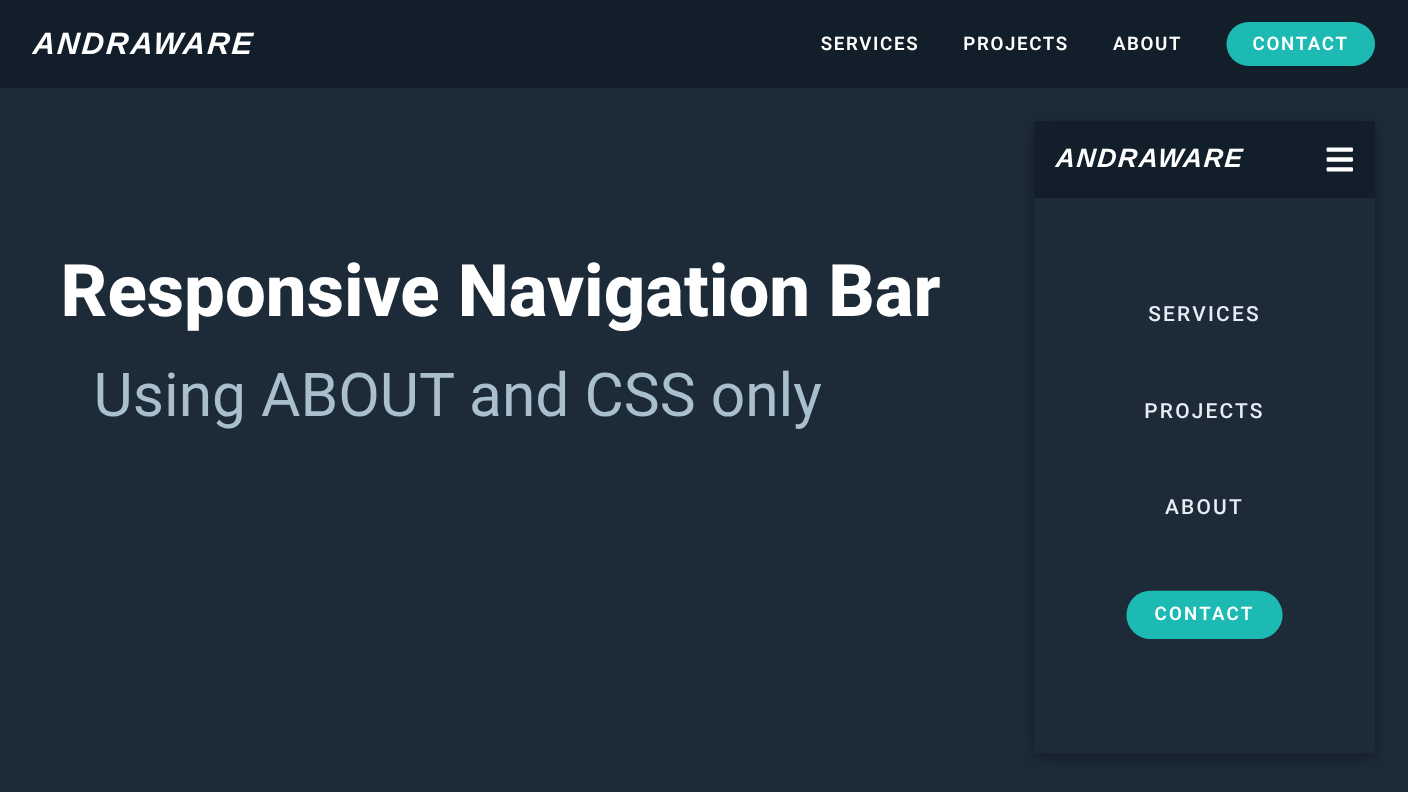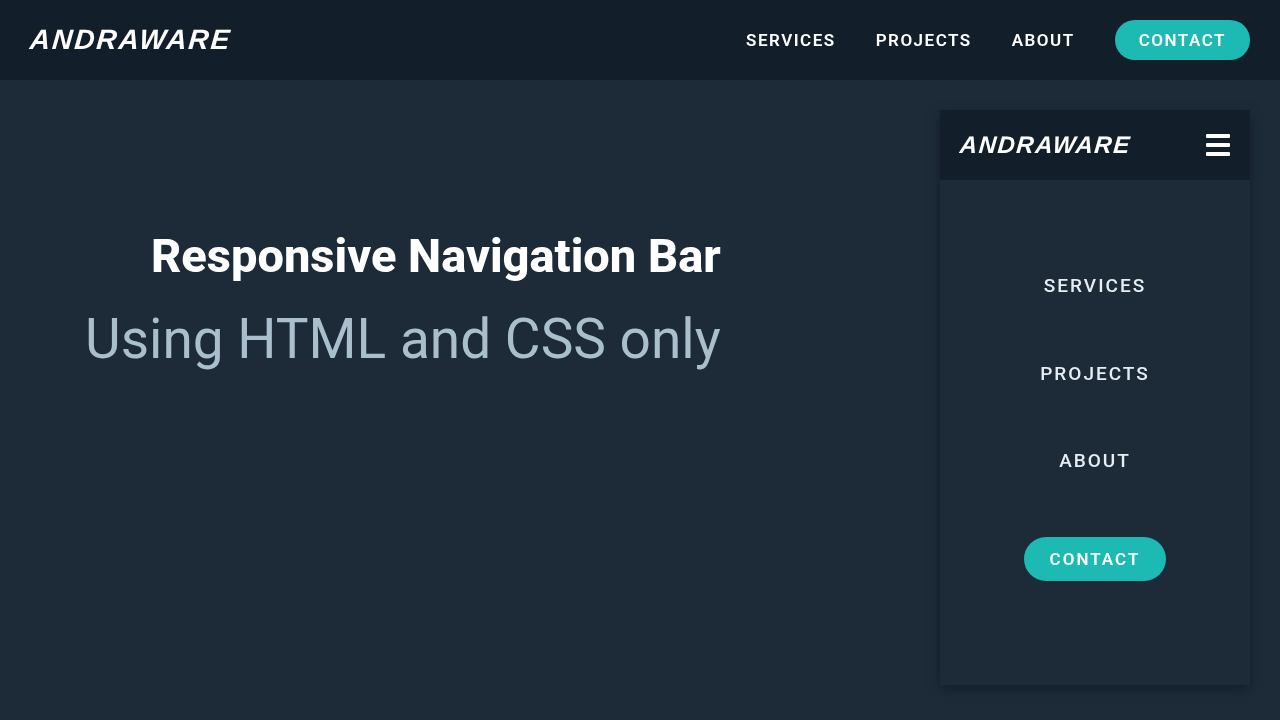--- a/index.html
+++ b/index.html
@@ -50,21 +50,21 @@
     padding: 10px 24px;
     border-radius: 30px;
     cursor: pointer;
   }
   .hero {
     position: absolute;
     top: 230px;
     left: 55px;
   }
   .hero-title {
-    font-size: 47px;
+    font-size: 66px;
     font-weight: 800;
     color: #fff;
     line-height: 1.1;
     text-align: right;
   }
   .hero-sub {
     font-size: 55px;
     font-weight: 400;
     color: #a9bfcc;
     margin-top: 25px;
@@ -134,21 +134,21 @@
   <div class="nav-links">
     <div class="nav-link">SERVICES</div>
     <div class="nav-link">PROJECTS</div>
     <div class="nav-link">ABOUT</div>
     <div class="nav-contact">CONTACT</div>
   </div>
 </nav>
 
 <div class="hero">
   <div class="hero-title">Responsive Navigation Bar</div>
-  <div class="hero-sub">Using HTML and CSS only</div>
+  <div class="hero-sub">Using ABOUT and CSS only</div>
 </div>
 
 <div class="mobile-panel">
   <div class="mobile-header">
     <div class="mobile-logo">ANDRAWARE</div>
     <div class="hamburger">
       <span></span>
         <span></span>
         <span></span>
     </div>

